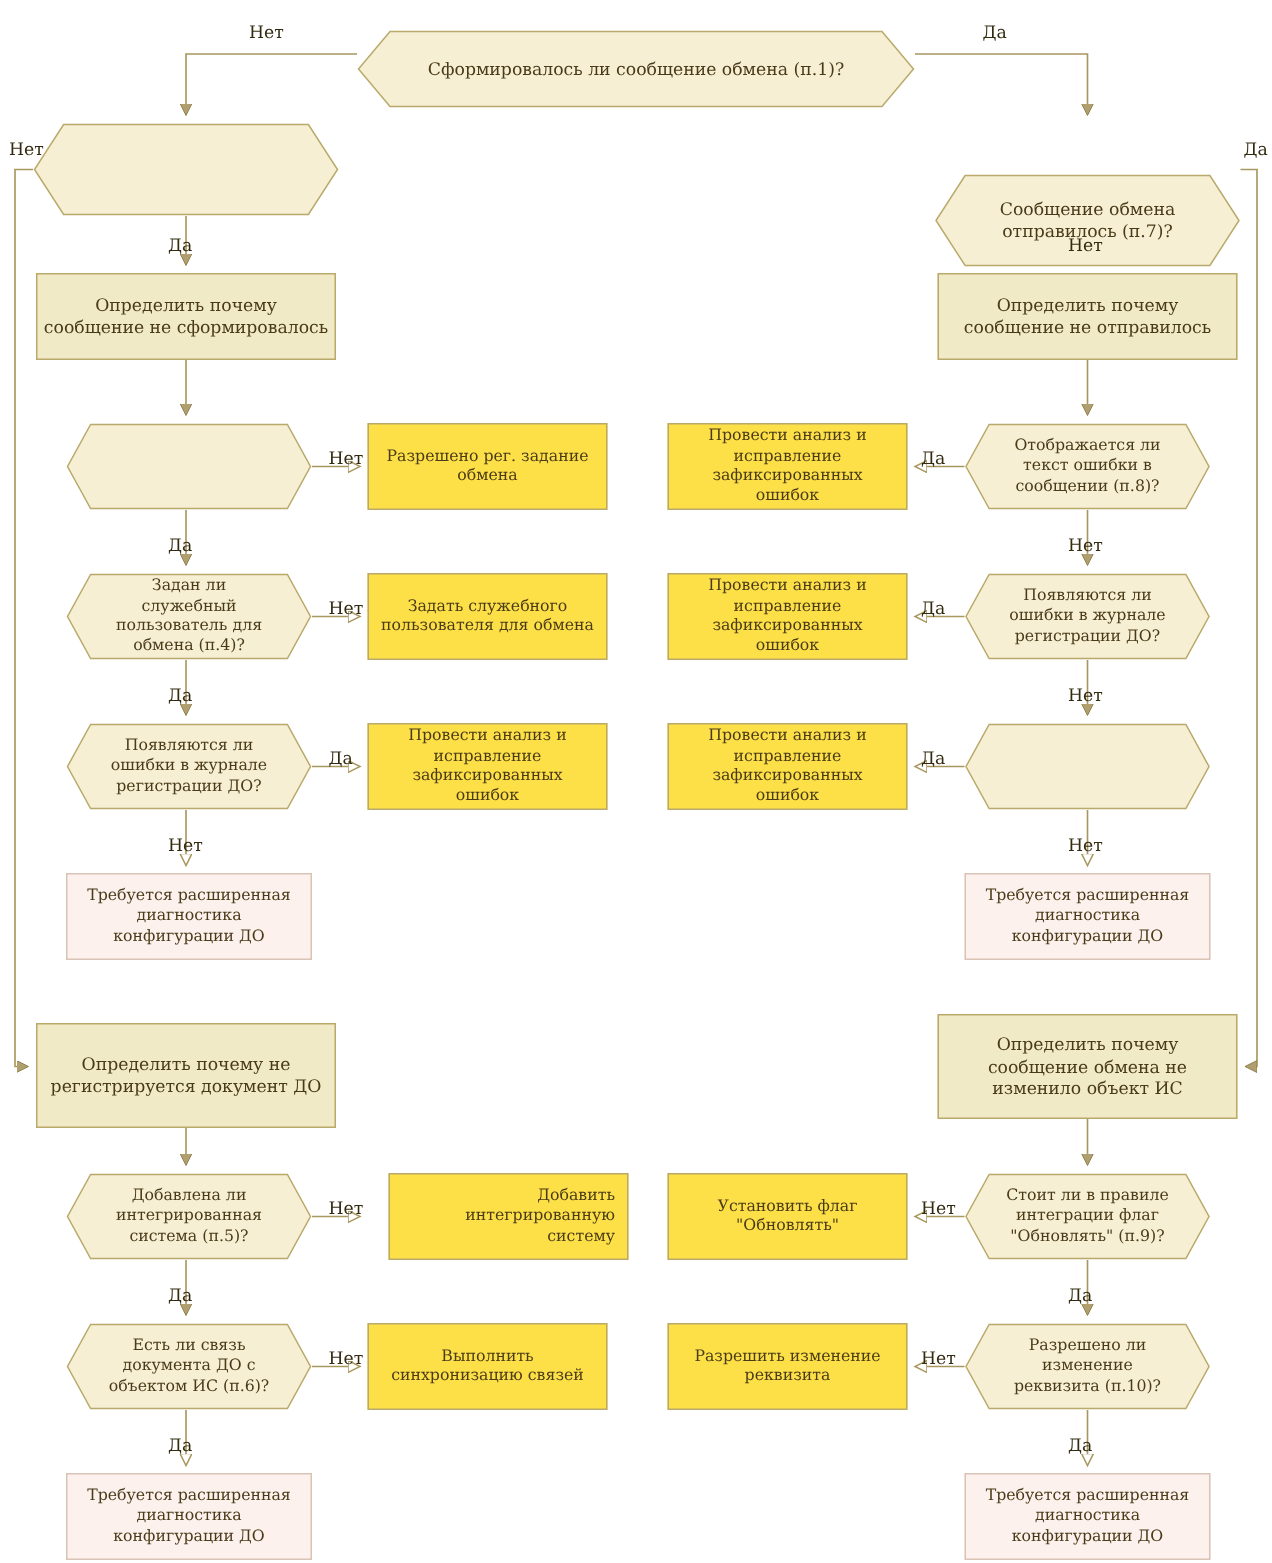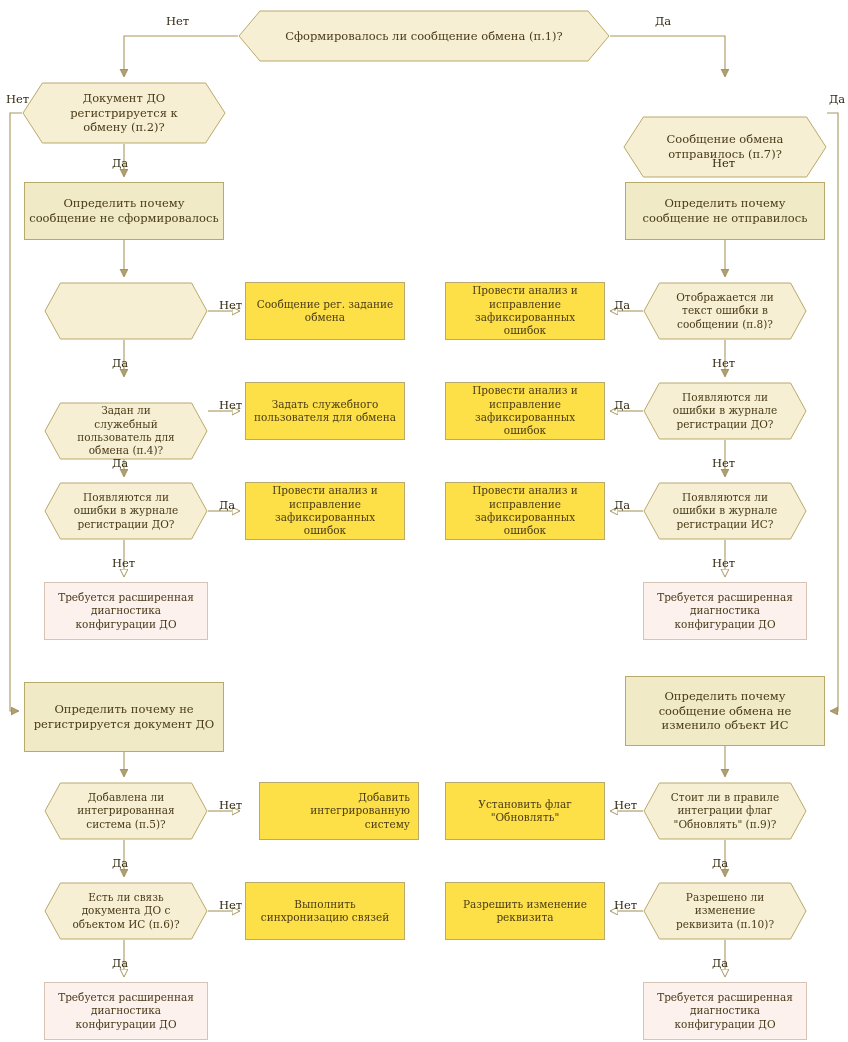--- a/index.html
+++ b/index.html
@@ -63,44 +63,43 @@
         <path d="M 124 840 L 124 876" marker-end="url(#arrow-filled)"></path>
         <path d="M 725 840 L 725 876" marker-end="url(#arrow-filled)"></path>
         <path d="M 208 911 L 239 911" marker-end="url(#arrow-hollow)"></path>
         <path d="M 643 911 L 611 911" marker-end="url(#arrow-hollow)"></path>
         <path d="M 124 940 L 124 976" marker-end="url(#arrow-hollow)"></path>
         <path d="M 725 940 L 725 976" marker-end="url(#arrow-hollow)"></path>
       </g>
   </svg>
 
   <div id="nodes-layer">
-      <div class="node hex" style="left: 238px; top: 10px; width: 372px; height: 52px; font-size: 11.5px;">
+      <div class="node hex" style="left: 238px; top: 20px; width: 372px; height: 52px; font-size: 11.5px;">
         <svg class="hexbg" viewBox="0 0 372 52" preserveAspectRatio="none">
           <path d="M 22 1 L 350 1 L 371 26 L 350 51 L 22 51 L 1 26 Z" fill="#f6efd3" stroke="#b9a96a" stroke-width="1"></path>
         </svg>
         <div class="hexlabel">Сформировалось ли сообщение обмена (п.1)?</div>
       </div>
       <div class="node hex" style="left: 22px; top: 82px; width: 204px; height: 62px; font-size: 11.5px;">
         <svg class="hexbg" viewBox="0 0 204 62" preserveAspectRatio="none">
           <path d="M 20.400000000000002 1 L 183.6 1 L 203 31 L 183.6 61 L 20.400000000000002 61 L 1 31 Z" fill="#f6efd3" stroke="#b9a96a" stroke-width="1"></path>
         </svg>
-        <div class="hexlabel">Документ ДО регистрируется к обмену (п.2)?</div>
       </div>
       <div class="node proc dark" style="left: 24px; top: 182px; width: 200px; height: 58px; font-size: 11.5px;">
         <div style="padding: 0px 4px;">Определить почему сообщение не сформировалось</div>
       </div>
       <div class="node hex" style="left: 44px; top: 282px; width: 164px; height: 58px; font-size: 10.5px;">
         <svg class="hexbg" viewBox="0 0 164 58" preserveAspectRatio="none">
           <path d="M 16.400000000000002 1 L 147.6 1 L 163 29 L 147.6 57 L 16.400000000000002 57 L 1 29 Z" fill="#f6efd3" stroke="#b9a96a" stroke-width="1"></path>
         </svg>
       </div>
       <div class="node proc light" style="left: 245px; top: 282px; width: 160px; height: 58px; font-size: 10.5px;">
-        <div style="padding: 0px 8px;">Сообщение рег. задание обмена</div>
-      </div>
-      <div class="node hex" style="left: 44px; top: 402px; width: 164px; height: 58px; font-size: 10.5px;">
+        <div style="padding: 0px 8px;">Разрешено рег. задание обмена</div>
+      </div>
+      <div class="node hex" style="left: 44px; top: 382px; width: 164px; height: 58px; font-size: 10.5px;">
         <svg class="hexbg" viewBox="0 0 164 58" preserveAspectRatio="none">
           <path d="M 16.400000000000002 1 L 147.6 1 L 163 29 L 147.6 57 L 16.400000000000002 57 L 1 29 Z" fill="#f6efd3" stroke="#b9a96a" stroke-width="1"></path>
         </svg>
         <div class="hexlabel">Задан ли служебный пользователь для обмена (п.4)?</div>
       </div>
       <div class="node proc light" style="left: 245px; top: 382px; width: 160px; height: 58px; font-size: 10.5px;">
         <div style="padding: 0px 8px;">Задать служебного пользователя для обмена</div>
       </div>
       <div class="node hex" style="left: 44px; top: 482px; width: 164px; height: 58px; font-size: 10.5px;">
         <svg class="hexbg" viewBox="0 0 164 58" preserveAspectRatio="none">
@@ -162,21 +161,20 @@
         </svg>
         <div class="hexlabel">Появляются ли ошибки в журнале регистрации ДО?</div>
       </div>
       <div class="node proc light" style="left: 445px; top: 382px; width: 160px; height: 58px; font-size: 10.5px;">
         <div style="padding: 0px 8px;">Провести анализ и исправление зафиксированных ошибок</div>
       </div>
       <div class="node hex" style="left: 643px; top: 482px; width: 164px; height: 58px; font-size: 10.5px;">
         <svg class="hexbg" viewBox="0 0 164 58" preserveAspectRatio="none">
           <path d="M 16.400000000000002 1 L 147.6 1 L 163 29 L 147.6 57 L 16.400000000000002 57 L 1 29 Z" fill="#f6efd3" stroke="#b9a96a" stroke-width="1"></path>
         </svg>
-        <div class="hexlabel">Появляются ли ошибки в журнале регистрации ИС?</div>
       </div>
       <div class="node proc light" style="left: 445px; top: 482px; width: 160px; height: 58px; font-size: 10.5px;">
         <div style="padding: 0px 8px;">Провести анализ и исправление зафиксированных ошибок</div>
       </div>
       <div class="node proc pink" style="left: 643px; top: 582px; width: 164px; height: 58px; font-size: 10.5px;">
         <div style="padding: 0px 8px;">Требуется расширенная диагностика конфигурации ДО</div>
       </div>
       <div class="node proc dark" style="left: 625px; top: 676px; width: 200px; height: 70px; font-size: 11.5px;">
         <div style="padding: 0px 8px;">Определить почему сообщение обмена не изменило объект ИС</div>
       </div>

